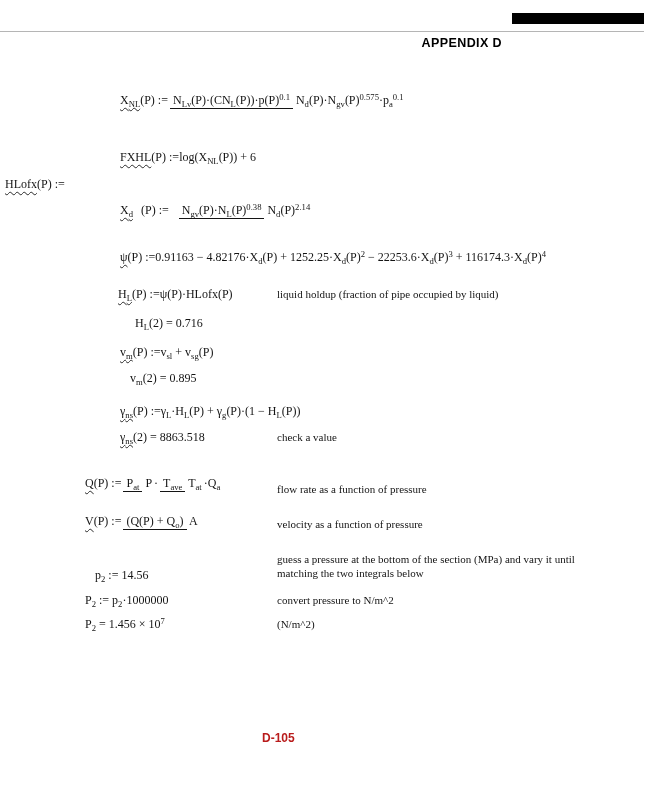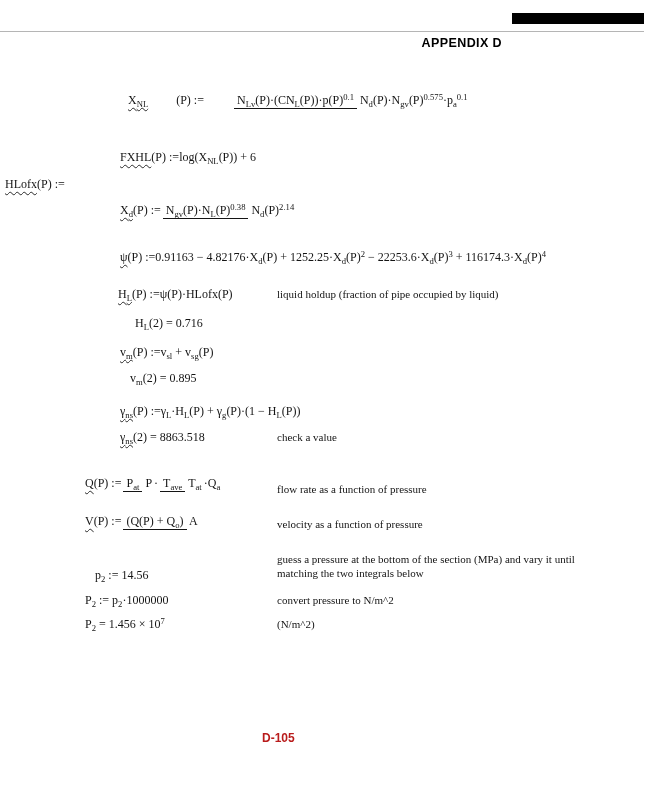--- a/index.html
+++ b/index.html
@@ -38,41 +38,41 @@
 </style>
 </head>
 <body>
 
 <div class="page">
 
   <div class="binding-mark" style="left:512px; top:13px; width:136px; height:11px;"></div>
   <div class="header-rule" style="left:0; top:31px; width:648px; height:1px;"></div>
   <div class="appendix" style="right:142px; top:36px;">APPENDIX D</div>
 
-  <div class="eq" style="left:128px; top:93px;gap:28px;">
+  <div class="eq" style="left:120px; top:93px;">
     <span class="wavy"><span class="tok-t">X</span><span class="tok-b">NL</span></span>
     <span><span class="tok-t">(P) := </span></span>
     <span class="frac">
       <span class="num"><span class="tok-t">N</span><span class="tok-b">Lv</span><span class="tok-t">(P)·(CN</span><span class="tok-b">L</span><span class="tok-t">(P))·p(P)</span><span class="tok-p">0.1</span></span>
       <span class="den"><span class="tok-t">N</span><span class="tok-b">d</span><span class="tok-t">(P)·N</span><span class="tok-b">gv</span><span class="tok-t">(P)</span><span class="tok-p">0.575</span><span class="tok-t">·p</span><span class="tok-b">a</span><span class="tok-p">0.1</span></span>
     </span>
   </div>
 
   <div class="eq" style="left:120px; top:150px;justify-content:flex-end;">
     <span class="wavy"><span class="tok-t">FXHL</span></span>
     <span><span class="tok-t">(P) := </span></span>
     <span><span class="tok-t">log(X</span><span class="tok-b">NL</span><span class="tok-t">(P)) + 6</span></span>
   </div>
 
   <div class="eq" style="left:5px; top:177px;text-align:center;">
     <span class="wavy"><span class="tok-t">HLofx</span></span>
     <span><span class="tok-t">(P) := </span></span>
   </div>
 
-  <div class="eq" style="left:120px; top:203px;">
+  <div class="eq" style="left:120px; top:203px;gap:8px;">
     <span class="wavy"><span class="tok-t">X</span><span class="tok-b">d</span></span>
     <span><span class="tok-t">(P) := </span></span>
     <span class="frac">
       <span class="num"><span class="tok-t">N</span><span class="tok-b">gv</span><span class="tok-t">(P)·N</span><span class="tok-b">L</span><span class="tok-t">(P)</span><span class="tok-p">0.38</span></span>
       <span class="den"><span class="tok-t">N</span><span class="tok-b">d</span><span class="tok-t">(P)</span><span class="tok-p">2.14</span></span>
     </span>
   </div>
 
   <div class="eq" style="left:120px; top:250px;">
     <span class="wavy"><span class="tok-t">ψ</span></span>

